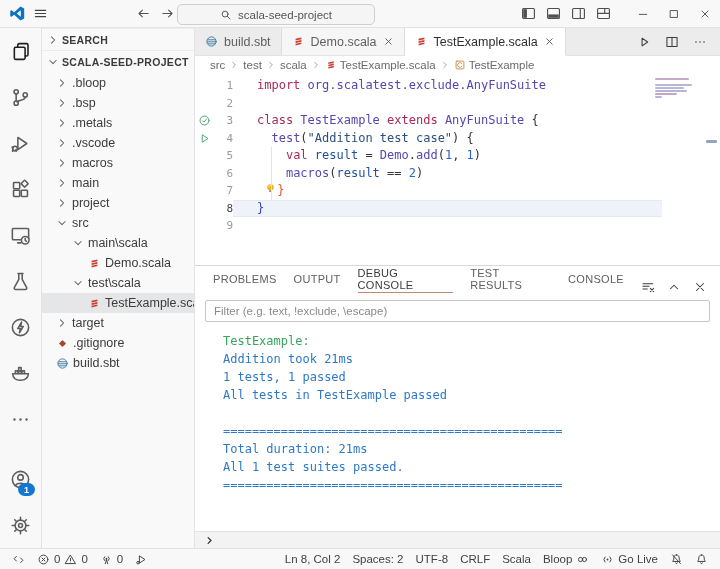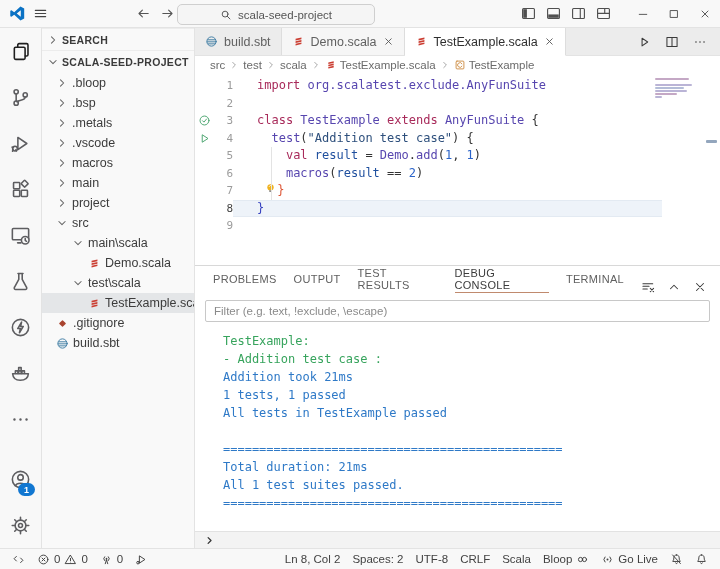--- a/index.html
+++ b/index.html
@@ -423,20 +423,28 @@
                 <g fill="currentColor" stroke="none">
                   <path d="M4.4 4.7 11.6 3.1v2.1L4.4 6.8Z"></path>
                   <path d="M4.4 7.7 11.6 6.1v2.1L4.4 9.8Z"></path>
                   <path d="M4.4 10.7 11.6 9.1v2.1L4.4 12.8Z"></path>
                 </g>
               </svg>
             </span>
             <span>TestExample.scala</span>
           </div>
           <div class="tree-row" style="padding-left: 14px;">
+            <span class="chev">
+              <svg viewBox="0 0 16 16" fill="none" stroke="currentColor" stroke-width="1.4" stroke-linecap="round" stroke-linejoin="round">
+                <path d="M6 3.8 10.2 8 6 12.2"></path>
+              </svg>
+            </span>
+            <span>target</span>
+          </div>
+          <div class="tree-row" style="padding-left: 14px;">
             <span class="icon" style="width: 13px; height: 13px; color: rgb(168, 67, 47);">
               <svg viewBox="0 0 16 16" fill="none" stroke="currentColor" stroke-width="1.2" stroke-linecap="round" stroke-linejoin="round">
                 <rect x="4.9" y="4.9" width="6.2" height="6.2" rx=".8" transform="rotate(45 8 8)" fill="currentColor" stroke="none"></rect>
               </svg>
             </span>
             <span>.gitignore</span>
           </div>
           <div class="tree-row" style="padding-left: 14px;">
             <span class="icon" style="width: 13px; height: 13px; color: rgb(68, 127, 166);">
               <svg viewBox="0 0 16 16" fill="none" stroke="currentColor" stroke-width="1.2" stroke-linecap="round" stroke-linejoin="round">
@@ -663,23 +671,23 @@
             <span class="lnum">9</span>
           </div>
           <span class="lcontent"></span>
         </div>
       </div>
     <div class="panel">
       <div class="panel-bar">
         <div style="display:flex;height:100%" id="panelTabs">
             <div class="ptab">PROBLEMS</div>
             <div class="ptab">OUTPUT</div>
+            <div class="ptab active">DEBUG CONSOLE</div>
             <div class="ptab">TEST RESULTS</div>
-            <div class="ptab active">DEBUG CONSOLE</div>
-            <div class="ptab">TERMINAL</div>
+            <div class="ptab">CONSOLE</div>
           </div>
         <div class="panel-actions" id="panelActions">
             <span class="icon" style="width: 14px; height: 14px;">
               <svg viewBox="0 0 16 16" fill="none" stroke="currentColor" stroke-width="1.2" stroke-linecap="round" stroke-linejoin="round">
                 <path d="M2.2 4.2h11.2M2.2 7.2h7M2.2 10.2h5M10.6 9.6l3.8 3.8M14.4 9.6l-3.8 3.8"></path>
               </svg>
             </span>
             <span class="icon" style="width: 14px; height: 14px;">
               <svg viewBox="0 0 16 16" fill="none" stroke="currentColor" stroke-width="1.2" stroke-linecap="round" stroke-linejoin="round">
                 <path d="M4 10l4-4 4 4"></path>
@@ -688,21 +696,20 @@
             <span class="icon" style="width: 14px; height: 14px;">
               <svg viewBox="0 0 16 16" fill="none" stroke="currentColor" stroke-width="1.2" stroke-linecap="round" stroke-linejoin="round">
                 <path d="M4 4l8 8M12 4l-8 8"></path>
               </svg>
             </span>
           </div>
       </div>
       <input class="filter" placeholder="Filter (e.g. text, !exclude, \escape)" style="">
       <div class="console" id="console">
           <div class="cline green">TestExample:</div>
-          <div class="cline green">- Addition test case :</div>
           <div class="cline blue">Addition took 21ms</div>
           <div class="cline blue">1 tests, 1 passed</div>
           <div class="cline blue">All tests in TestExample passed</div>
           <div class="cline blue"> </div>
           <div class="cline blue">===============================================</div>
           <div class="cline blue">Total duration: 21ms</div>
           <div class="cline blue">All 1 test suites passed.</div>
           <div class="cline blue">===============================================</div>
         </div>
       <div class="console-input">

